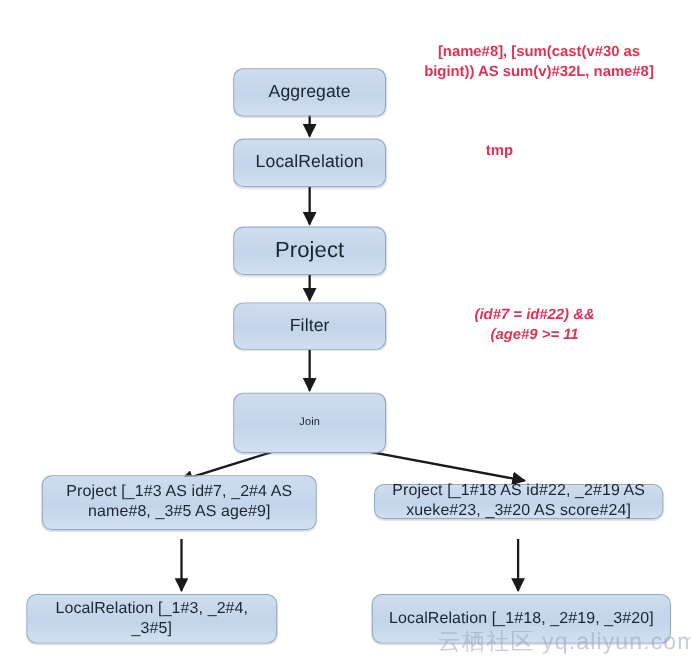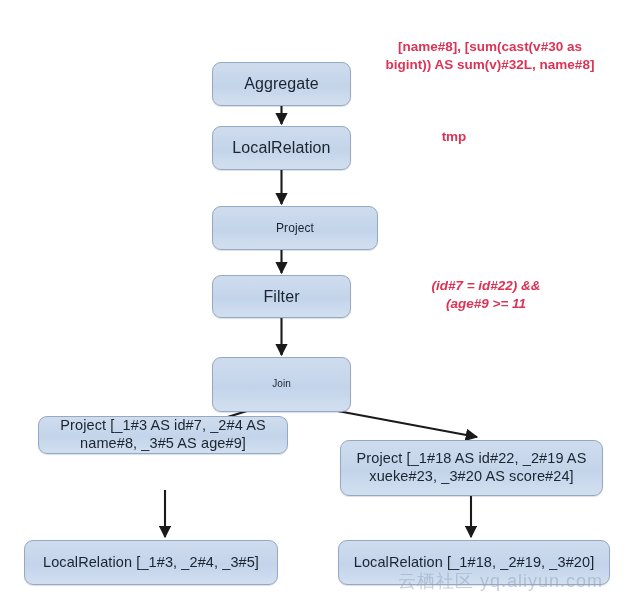--- a/index.html
+++ b/index.html
@@ -40,26 +40,26 @@
     box-shadow: 0 1px 1px rgba(60,80,110,0.18);
     z-index: 2;
   }
   .node-label {
     display: block;
     padding: 0 8px;
     white-space: pre-line;
   }
   .n-agg   { left: 212px; top: 46px;  width: 139px; height: 44px; font-size: 16px; margin-top: 16px; }
   .n-sub   { left: 212px; top: 126px; width: 139px; height: 44px; font-size: 16px; }
-  .n-proj  { left: 212px; top: 206px; width: 166px; height: 44px; font-size: 12px; }
+  .n-proj  { left: 212px; top: 206px; width: 139px; height: 44px; font-size: 20px; }
   .n-filt  { left: 212px; top: 275px; width: 139px; height: 43px; font-size: 16px; }
   .n-join  { left: 212px; top: 357px; width: 139px; height: 55px; font-size: 10px; }
-  .n-lproj { left: 38px;  top: 416px; width: 250px; height: 38px; font-size: 14.5px; }
-  .n-rproj { left: 340px; top: 440px; width: 263px; height: 56px; font-size: 14.5px; }
-  .n-lloc  { left: 24px;  top: 540px; width: 254px; height: 45px; font-size: 14.5px; }
+  .n-lproj { left: 38px;  top: 432px; width: 250px; height: 50px; font-size: 14.5px; }
+  .n-rproj { left: 340px; top: 440px; width: 263px; height: 32px; font-size: 14.5px; }
+  .n-lloc  { left: 24px;  top: 540px; width: 228px; height: 45px; font-size: 14.5px; }
   .n-rloc  { left: 338px; top: 540px; width: 272px; height: 45px; font-size: 14.5px; }
 
   .annot {
     position: absolute;
     color: #dd3355;
     font-size: 13.5px;
     font-weight: bold;
     line-height: 1.35;
     text-align: center;
     white-space: pre-line;
@@ -68,21 +68,21 @@
   .a-agg  { left: 364px; top: 38px;  width: 252px; }
   .a-sub  { left: 364px; top: 128px; width: 180px; }
   .a-proj { left: 356px; top: 198px; width: 256px; }
   .a-filt { left: 380px; top: 277px; width: 212px; font-style: italic; }
 
   .watermark {
     position: absolute;
     left: 398px;
     top: 569px;
     width: 226px;
-    font-size: 18px;
+    font-size: 21px;
     color: rgba(150,165,190,0.55);
     letter-spacing: 1px;
     white-space: nowrap;
     z-index: 3;
     pointer-events: none;
   }
 </style>
 </head>
 <body>
 

